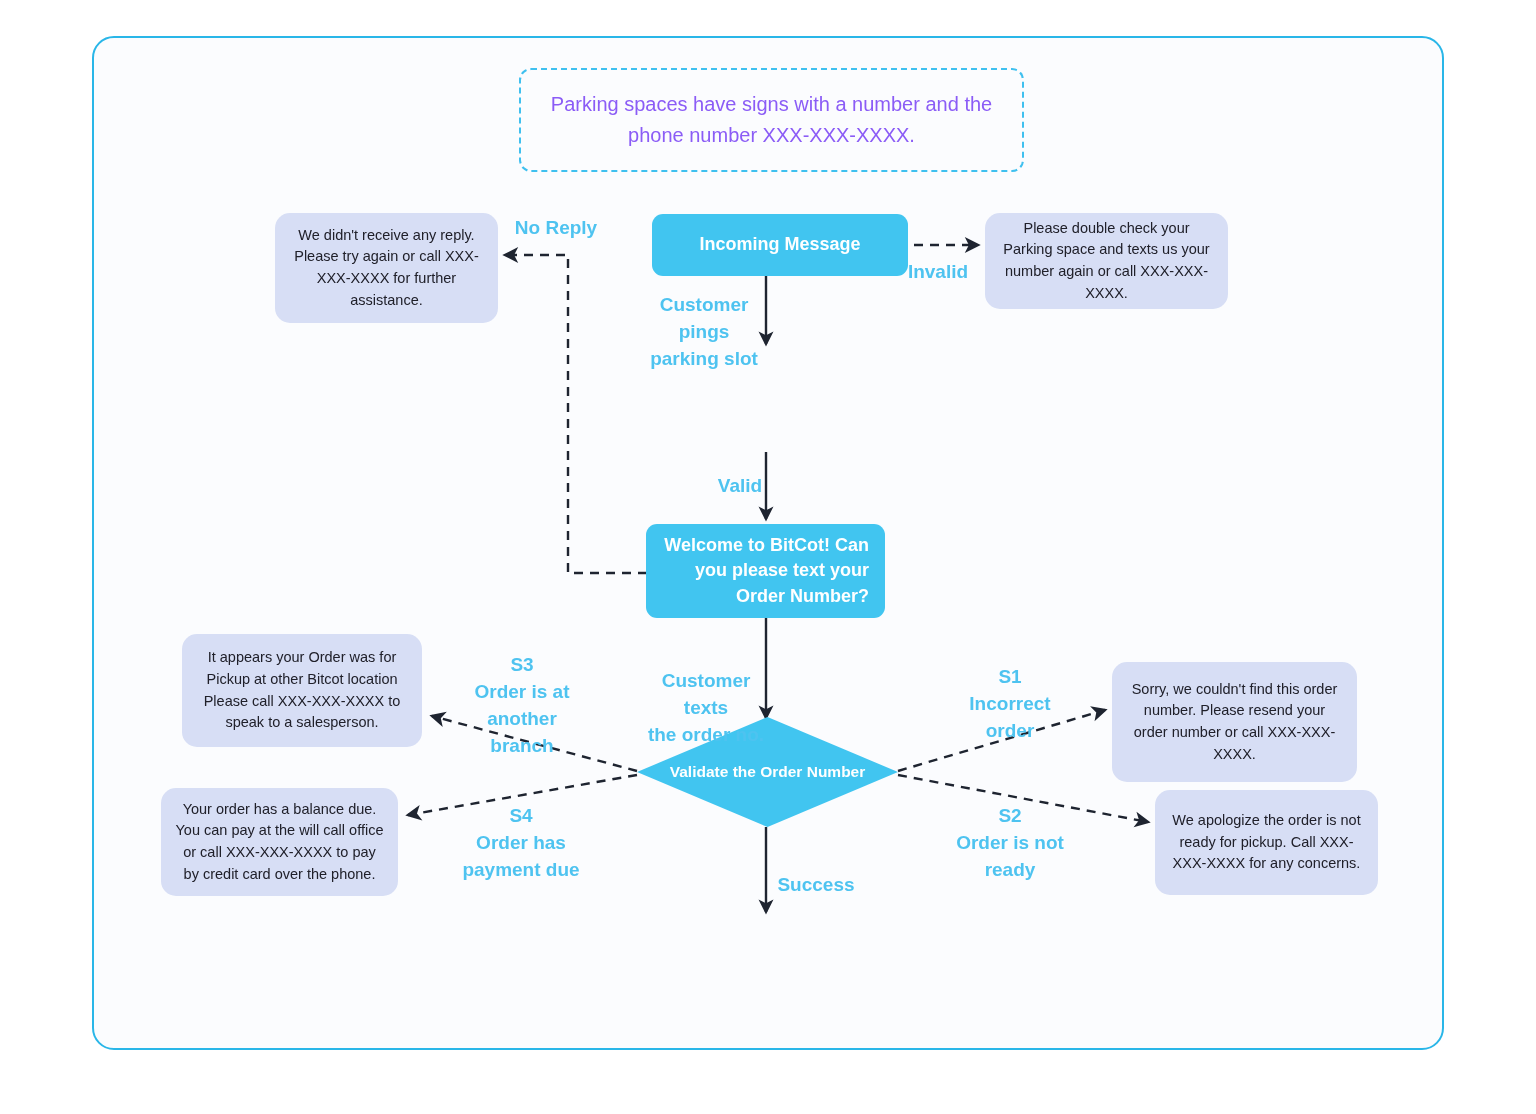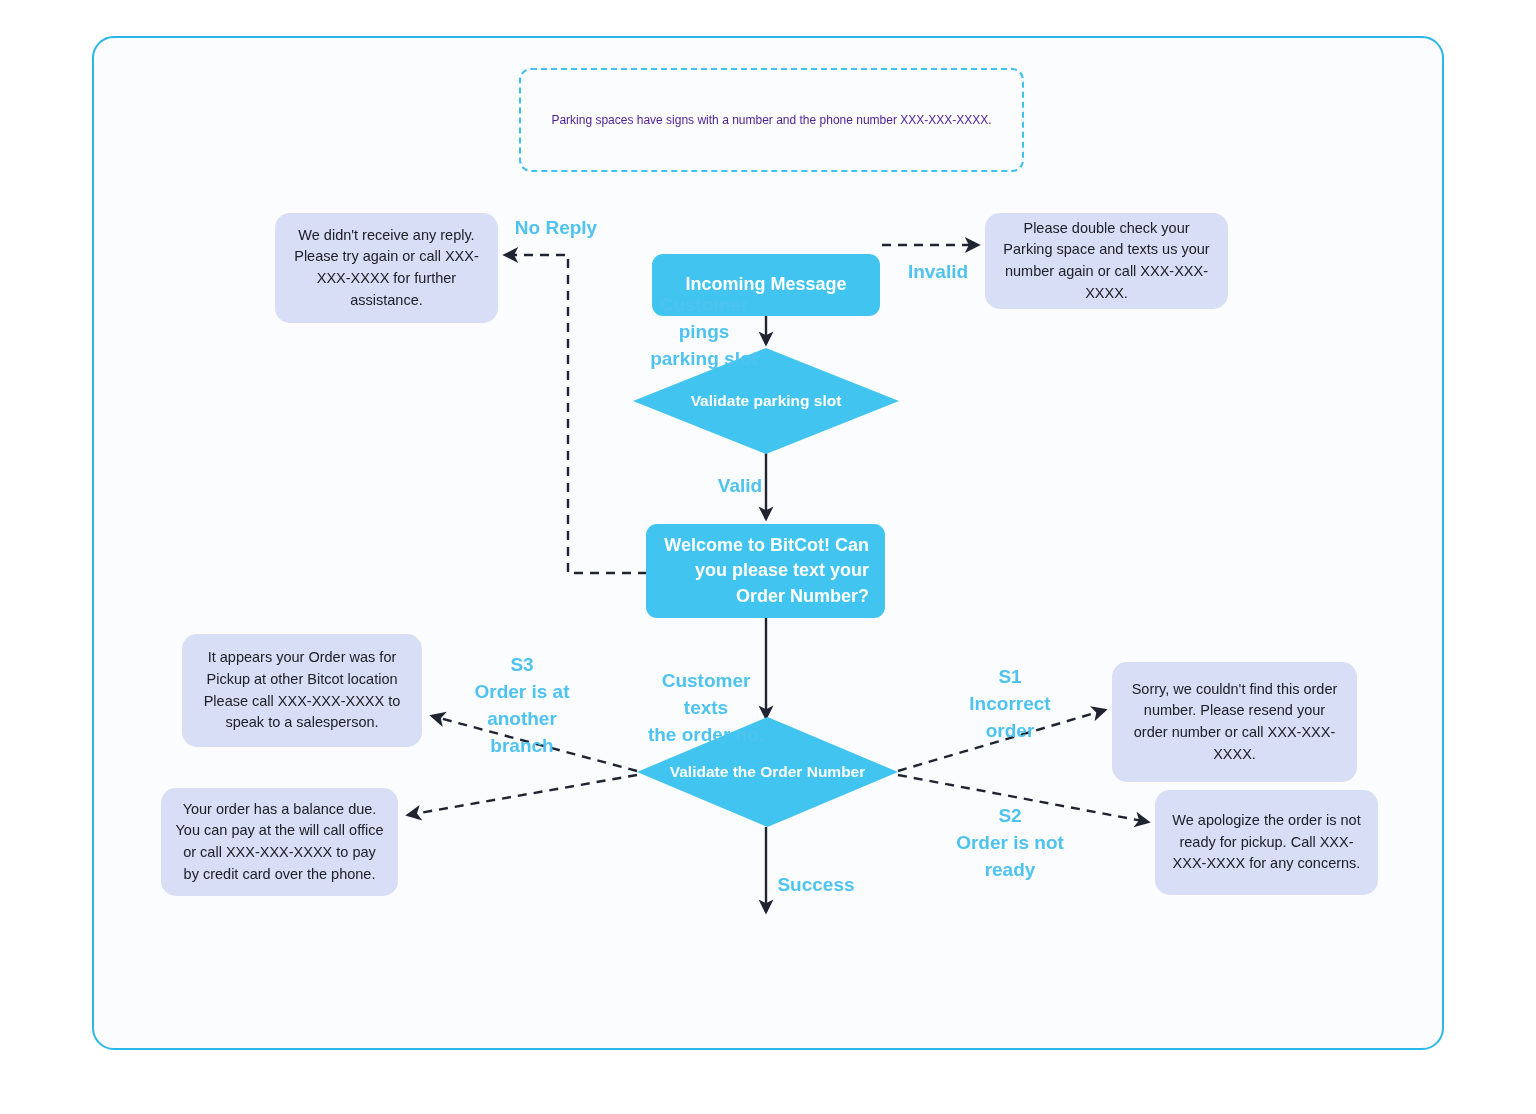--- a/index.html
+++ b/index.html
@@ -51,22 +51,22 @@
     display: flex;
     align-items: center;
     justify-content: center;
     text-align: center;
   }
 
   .note-box {
     border: 2px dashed #3fc0ef;
     border-radius: 12px;
     background: transparent;
-    color: #4c1d95;
-    font-size: 12px;
+    color: #8b5cf6;
+    font-size: 20px;
     line-height: 1.55;
     padding: 10px 22px;
   }
 
   .blue-node {
     background: #41c5f0;
     border-radius: 11px;
     color: #ffffff;
     font-weight: bold;
     font-size: 18px;
@@ -152,39 +152,32 @@
 
     <path d="M898,775 L1148,822" stroke="#1e2430" stroke-width="2.4" fill="none" stroke-dasharray="9 7" marker-end="url(#arrowDash)"></path>
 
     <path d="M766,827 L766,912" stroke="#1e2430" stroke-width="2.4" fill="none" marker-end="url(#arrowSolid)"></path>
   </svg>
 
   <div class="node note-box" style="left:519px; top:68px; width:505px; height:104px;">
     <span>Parking spaces have signs with a number and the phone number XXX-XXX-XXXX.</span>
   </div>
 
-  <div class="node blue-node" style="left:652px; top:214px; width:228px; height:62px;margin-top:40px;">
+  <div class="node blue-node" style="left:652px; top:214px; width:256px; height:62px;">
     <span>Incoming Message</span>
   </div>
 
   <div class="node lav-box" style="left:275px; top:213px; width:223px; height:110px;">
     <span>We didn't receive any reply. Please try again or call XXX-XXX-XXXX for further assistance.</span>
   </div>
 
   <div class="node lav-box" style="left:985px; top:213px; width:243px; height:96px;">
     <span>Please double check your Parking space and texts us your number again or call XXX-XXX-XXXX.</span>
   </div>
 
-  <div class="diamond-wrap" style="left:633px; top:348px; width:266px; height:106px;">
-    <svg width="266" height="106" viewBox="0 0 266 106" xmlns="http://www.w3.org/2000/svg">
-      <polygon points="133,0 266,53 133,106 0,53" fill="#41c5f0"></polygon>
-    </svg>
-    <div class="diamond-label">Validate
-parking slot</div>
-  </div>
 
   <div class="node blue-node" style="left:646px; top:524px; width:239px; height:94px;text-align:right;">
     <span>Welcome to BitCot! Can you please text your Order Number?</span>
   </div>
 
   <div class="diamond-wrap" style="left:637px; top:717px; width:261px; height:110px;">
     <svg width="261" height="110" viewBox="0 0 261 110" xmlns="http://www.w3.org/2000/svg">
       <polygon points="130.5,0 261,55 130.5,110 0,55" fill="#41c5f0"></polygon>
     </svg>
     <div class="diamond-label">Validate the
@@ -217,20 +210,23 @@
 
   <div class="edge-label" style="left:708px; top:473px; width:64px;">Valid</div>
 
   <div class="edge-label" style="left:641px; top:668px; width:130px;">Customer texts
 the order no.</div>
 
   <div class="edge-label" style="left:450px; top:652px; width:144px;">S3
 Order is at another
 branch</div>
 
+  <div class="edge-label" style="left:456px; top:803px; width:130px;">S4
+Order has
+payment due</div>
 
   <div class="edge-label" style="left:944px; top:664px; width:132px;">S1
 Incorrect order</div>
 
   <div class="edge-label" style="left:947px; top:803px; width:126px;">S2
 Order is not
 ready</div>
 
   <div class="edge-label" style="left:774px; top:872px; width:84px;">Success</div>
 

